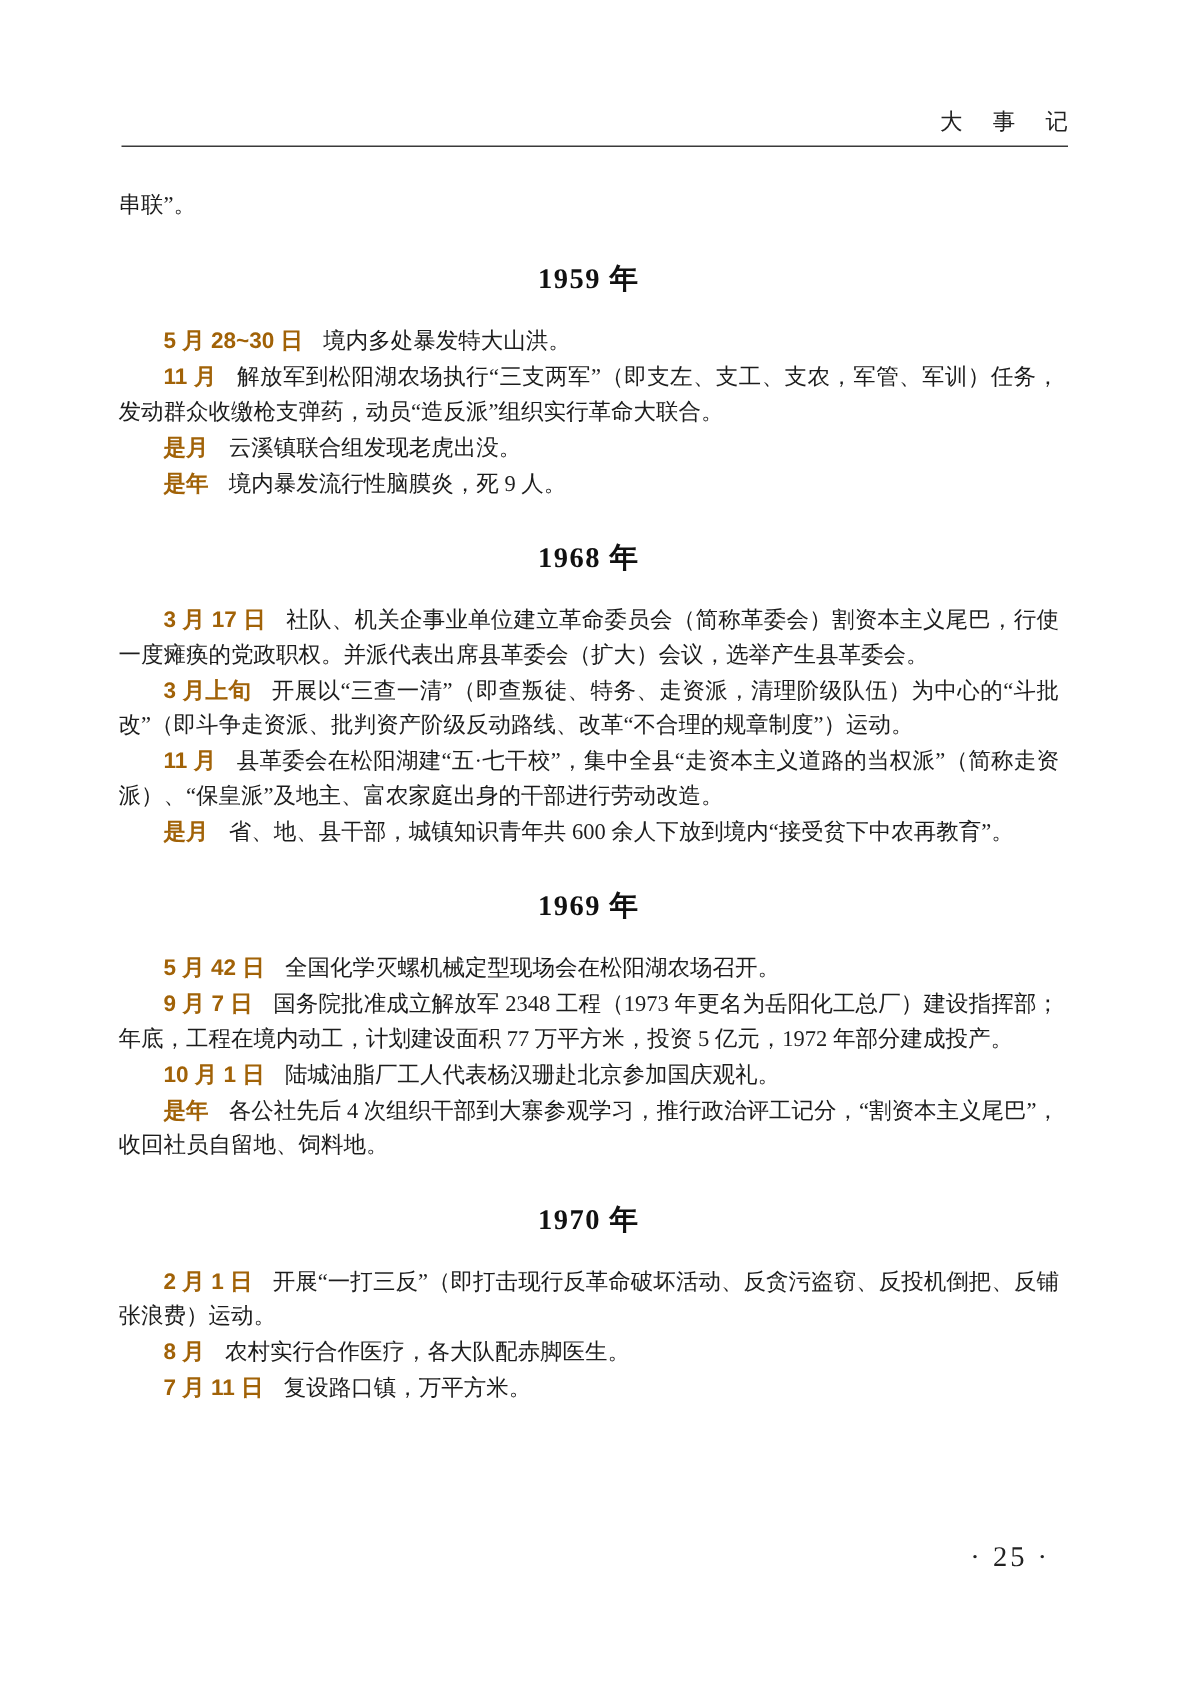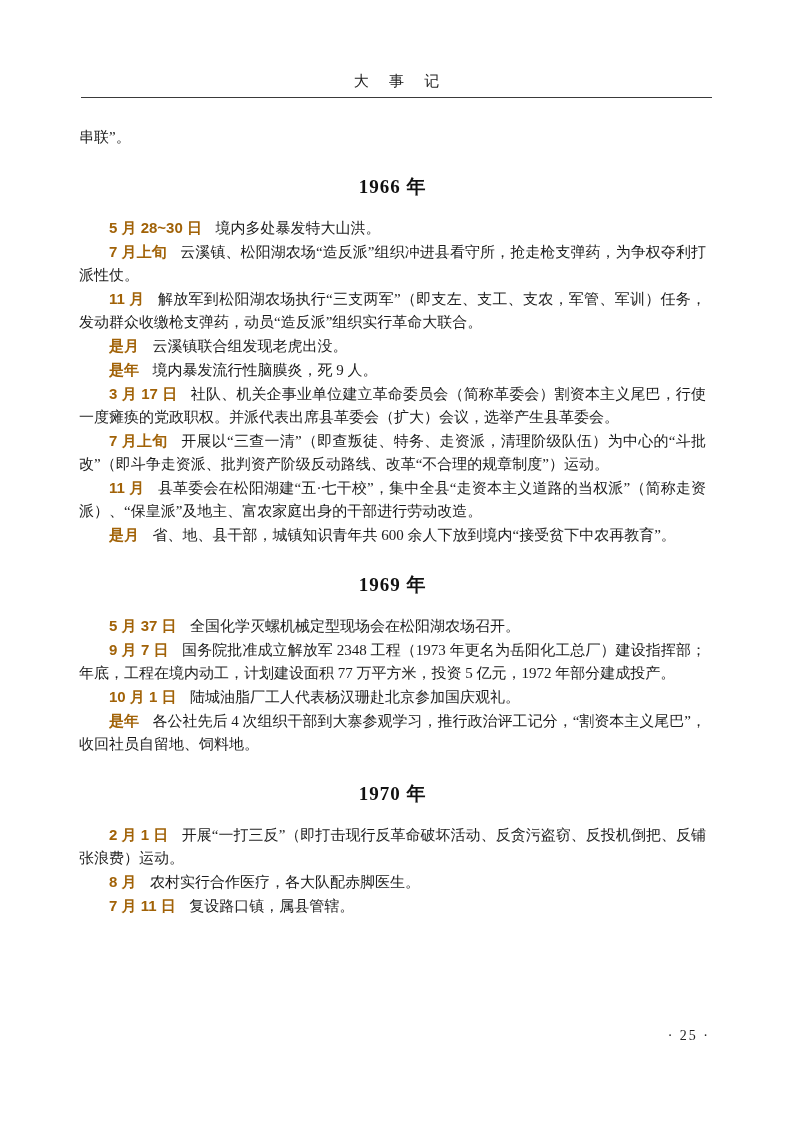--- a/index.html
+++ b/index.html
@@ -10,21 +10,21 @@
     background: #ffffff;
     color: #1c1c1c;
     font-family: "Liberation Serif", serif;
     overflow: hidden;
   }
   .header {
     position: absolute;
     top: 72px;
     left: 81px;
     right: 81px;
-    text-align: center;
+    text-align: right;
     padding-bottom: 6px;
     border-bottom: 1.5px solid #3a3a3a;
   }
   .header-title {
     display: inline-block;
     font-family: "Liberation Sans", sans-serif;
     font-size: 15px;
     font-weight: 500;
     color: #222;
     letter-spacing: 8px;
@@ -55,61 +55,61 @@
   .date {
     font-family: "Liberation Sans", sans-serif;
     font-weight: bold;
     color: #a16207;
     margin-right: 0.9em;
     white-space: nowrap;
   }
   .page-number {
     position: absolute;
     top: 1028px;
-    right: 83px;
-    font-size: 14px;
+    right: 93px;
+    font-size: 19px;
     letter-spacing: 2px;
     color: #222;
     font-family: "Liberation Serif", serif;
     white-space: nowrap;
   }
 </style>
 </head>
 <body>
 
 <div class="page">
 
   <div class="header">
     <span class="header-title">大 事 记</span>
   </div>
 
   <div class="content">
 
     <p class="lead">串联”。</p>
 
-    <h2 class="year">1966 年</h2>
+    <h2 class="year">1959 年</h2>
     <p class="entry"><span class="date">5 月 28~30 日</span><span>境内多处暴发特大山洪。</span></p>
-    <p class="entry"><span class="date">7 月上旬</span><span>云溪镇、松阳湖农场“造反派”组织冲进县看守所，抢走枪支弹药，为争权夺利打派性仗。</span></p>
     <p class="entry"><span class="date">11 月</span><span>解放军到松阳湖农场执行“三支两军”（即支左、支工、支农，军管、军训）任务，发动群众收缴枪支弹药，动员“造反派”组织实行革命大联合。</span></p>
     <p class="entry"><span class="date">是月</span><span>云溪镇联合组发现老虎出没。</span></p>
     <p class="entry"><span class="date">是年</span><span>境内暴发流行性脑膜炎，死 9 人。</span></p>
 
+    <h2 class="year">1968 年</h2>
     <p class="entry"><span class="date">3 月 17 日</span><span>社队、机关企事业单位建立革命委员会（简称革委会）割资本主义尾巴，行使一度瘫痪的党政职权。并派代表出席县革委会（扩大）会议，选举产生县革委会。</span></p>
-    <p class="entry"><span class="date">7 月上旬</span><span>开展以“三查一清”（即查叛徒、特务、走资派，清理阶级队伍）为中心的“斗批改”（即斗争走资派、批判资产阶级反动路线、改革“不合理的规章制度”）运动。</span></p>
+    <p class="entry"><span class="date">3 月上旬</span><span>开展以“三查一清”（即查叛徒、特务、走资派，清理阶级队伍）为中心的“斗批改”（即斗争走资派、批判资产阶级反动路线、改革“不合理的规章制度”）运动。</span></p>
     <p class="entry"><span class="date">11 月</span><span>县革委会在松阳湖建“五·七干校”，集中全县“走资本主义道路的当权派”（简称走资派）、“保皇派”及地主、富农家庭出身的干部进行劳动改造。</span></p>
     <p class="entry"><span class="date">是月</span><span>省、地、县干部，城镇知识青年共 600 余人下放到境内“接受贫下中农再教育”。</span></p>
 
     <h2 class="year">1969 年</h2>
-    <p class="entry"><span class="date">5 月 37 日</span><span>全国化学灭螺机械定型现场会在松阳湖农场召开。</span></p>
+    <p class="entry"><span class="date">5 月 42 日</span><span>全国化学灭螺机械定型现场会在松阳湖农场召开。</span></p>
     <p class="entry"><span class="date">9 月 7 日</span><span>国务院批准成立解放军 2348 工程（1973 年更名为岳阳化工总厂）建设指挥部；年底，工程在境内动工，计划建设面积 77 万平方米，投资 5 亿元，1972 年部分建成投产。</span></p>
     <p class="entry"><span class="date">10 月 1 日</span><span>陆城油脂厂工人代表杨汉珊赴北京参加国庆观礼。</span></p>
     <p class="entry"><span class="date">是年</span><span>各公社先后 4 次组织干部到大寨参观学习，推行政治评工记分，“割资本主义尾巴”，收回社员自留地、饲料地。</span></p>
 
     <h2 class="year">1970 年</h2>
     <p class="entry"><span class="date">2 月 1 日</span><span>开展“一打三反”（即打击现行反革命破坏活动、反贪污盗窃、反投机倒把、反铺张浪费）运动。</span></p>
     <p class="entry"><span class="date">8 月</span><span>农村实行合作医疗，各大队配赤脚医生。</span></p>
-    <p class="entry"><span class="date">7 月 11 日</span><span>复设路口镇，属县管辖。</span></p>
+    <p class="entry"><span class="date">7 月 11 日</span><span>复设路口镇，万平方米。</span></p>
 
   </div>
 
   <div class="page-number">· 25 ·</div>
 
 </div>
 
 </body></html>

